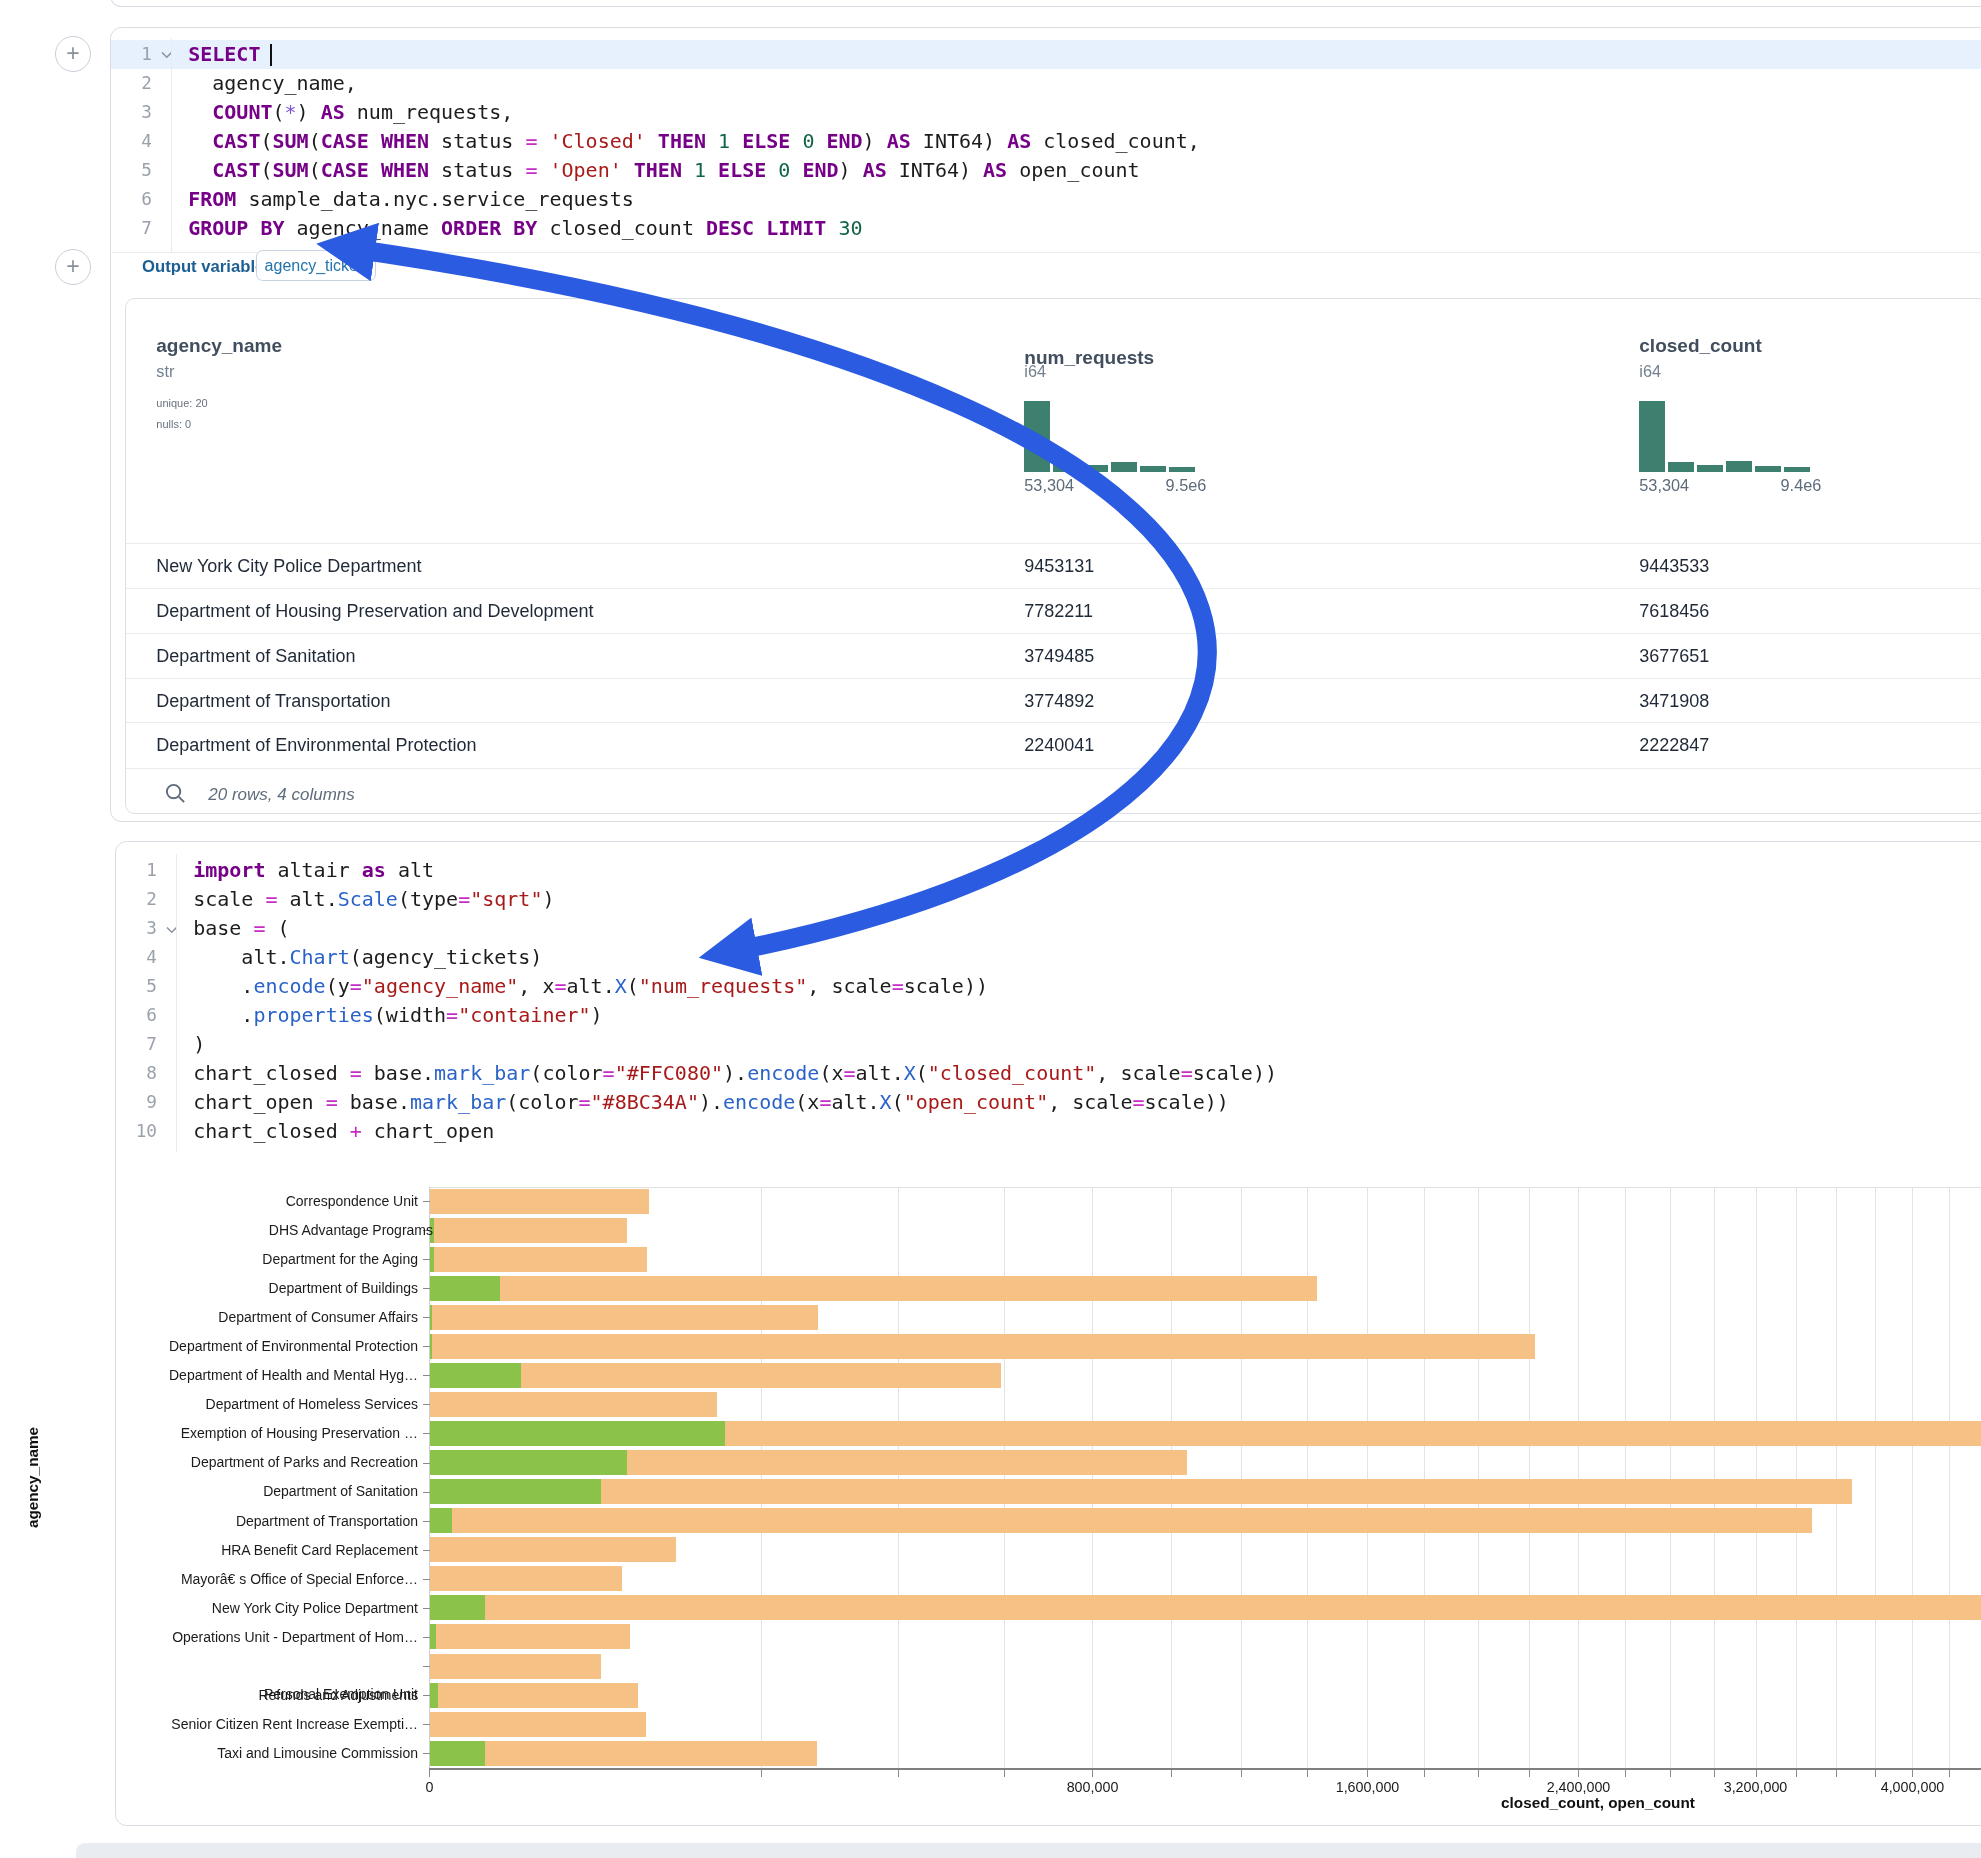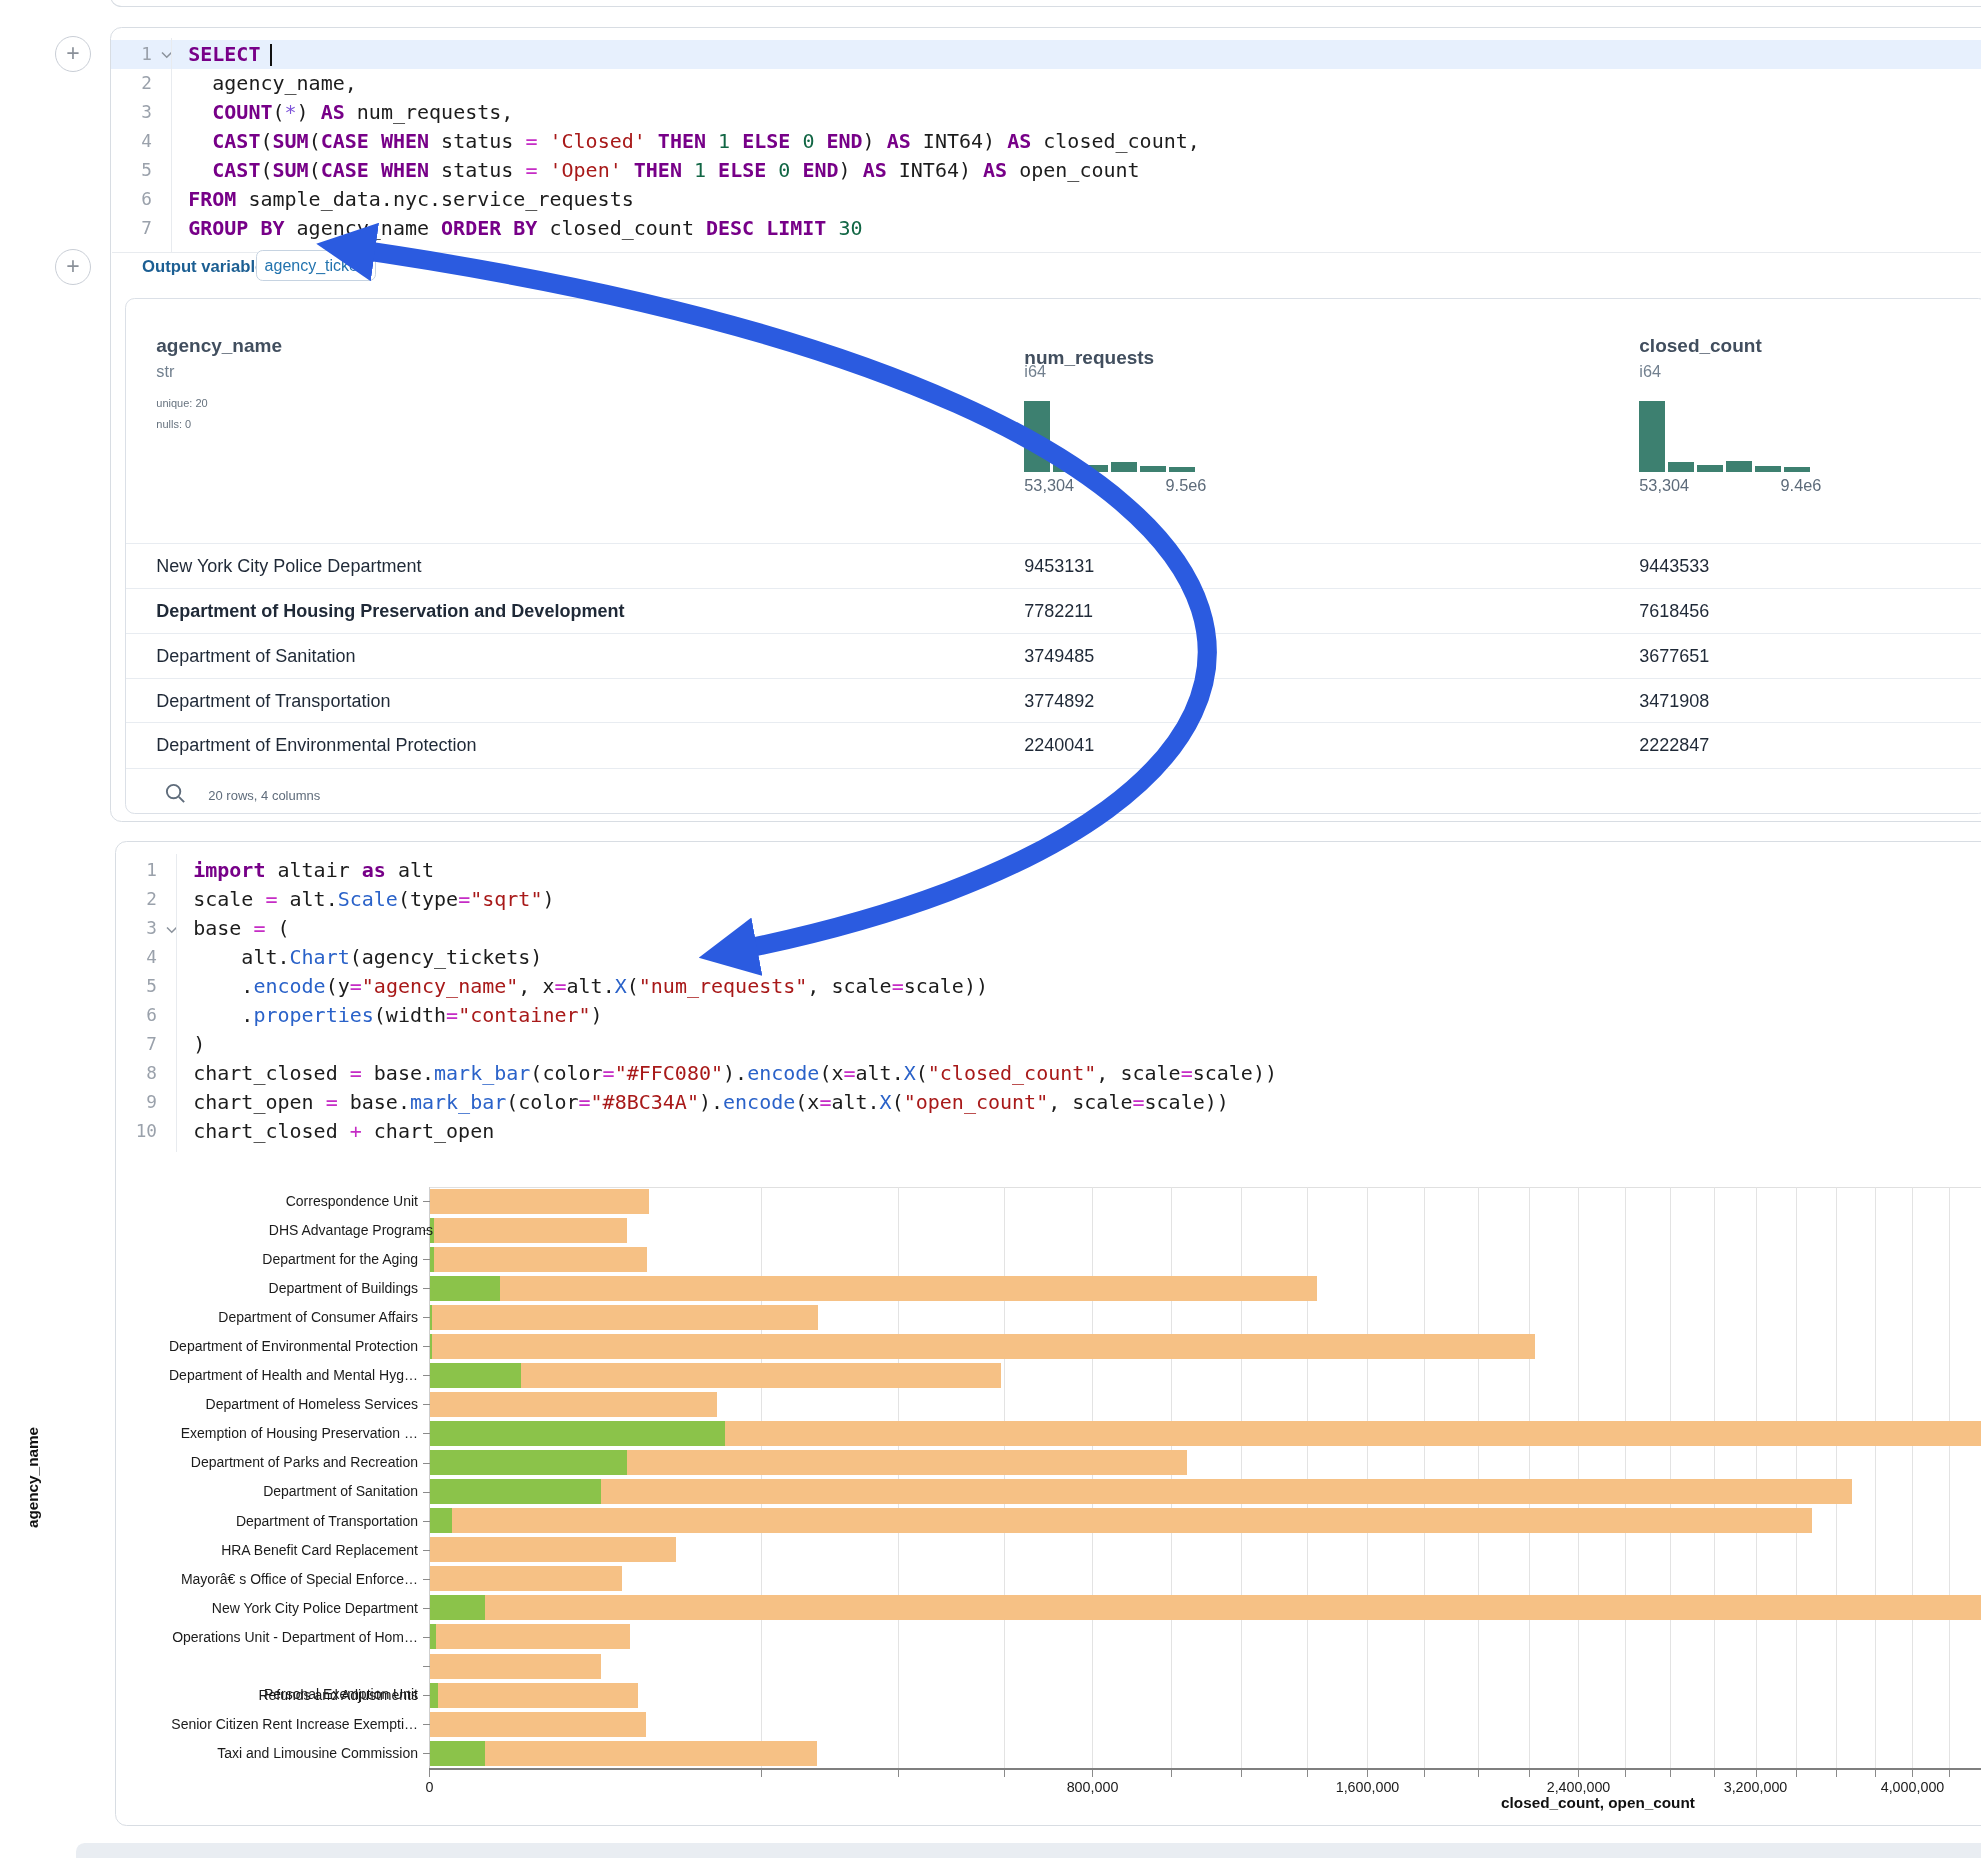--- a/index.html
+++ b/index.html
@@ -53,21 +53,21 @@
              align-items:flex-end;gap:2.9px;}
   .hist-bar{width:26px;background:#3D8070;}
   .hist-labels{position:absolute;left:0;top:76px;width:182px;display:flex;
                justify-content:space-between;font-size:16.3px;color:#5d6b7a;}
   .trow{position:absolute;left:0;width:1860px;height:45px;border-top:1px solid #e8ecf1;}
   .trow:last-of-type{border-bottom:1px solid #e8ecf1;}
   .tcell{position:absolute;top:11.5px;font-size:18px;color:#1f2937;white-space:nowrap;
          overflow:hidden;text-overflow:ellipsis;}
   .tfooter{position:absolute;left:0;top:478px;height:36px;display:flex;align-items:center;}
   .tfooter .ficon{margin-left:38px;cursor:pointer;}
-  .tfooter .ftext{margin-left:21px;font-size:13px;color:#5f6c7b;}
+  .tfooter .ftext{margin-left:21px;font-size:17px;color:#5f6c7b;font-style:italic;}
   
   #chart{position:absolute;left:-115px;top:333px;width:1982px;height:660px;overflow:hidden;
          font-family:"Liberation Sans",sans-serif;}
   .gl{position:absolute;width:1px;background:#e3e3e3;}
   .xaxis{position:absolute;height:1.9px;background:#7f7f7f;}
   .ydom{position:absolute;width:1px;background:#cfcfcf;}
   .ptop{position:absolute;height:1px;background:#e0e0e0;}
   .bar{position:absolute;height:25px;}
   .ylab{position:absolute;left:0;width:417px;text-align:right;font-size:14px;color:#1b1b1b;
         white-space:nowrap;}
@@ -152,21 +152,21 @@
           </div>
         </div>
 
       <div id="rows">
           <div class="trow" style="top: 244px;">
             <div class="tcell" style="left: 30px; width: 841px;">New York City Police Department</div>
             <div class="tcell" style="left: 898px; width: 593px;">9453131</div>
             <div class="tcell" style="left: 1513px; width: 344px;">9443533</div>
           </div>
           <div class="trow" style="top: 289px;">
-            <div class="tcell" style="left: 30px; width: 841px; font-weight: bold;">Department of Housing Preservation and Development</div>
+            <div class="tcell" style="left: 30px; width: 841px;">Department of Housing Preservation and Development</div>
             <div class="tcell" style="left: 898px; width: 593px;">7782211</div>
             <div class="tcell" style="left: 1513px; width: 344px;">7618456</div>
           </div>
           <div class="trow" style="top: 334px;">
             <div class="tcell" style="left: 30px; width: 841px;">Department of Sanitation</div>
             <div class="tcell" style="left: 898px; width: 593px;">3749485</div>
             <div class="tcell" style="left: 1513px; width: 344px;">3677651</div>
           </div>
           <div class="trow" style="top: 379px;">
             <div class="tcell" style="left: 30px; width: 841px;">Department of Transportation</div>

